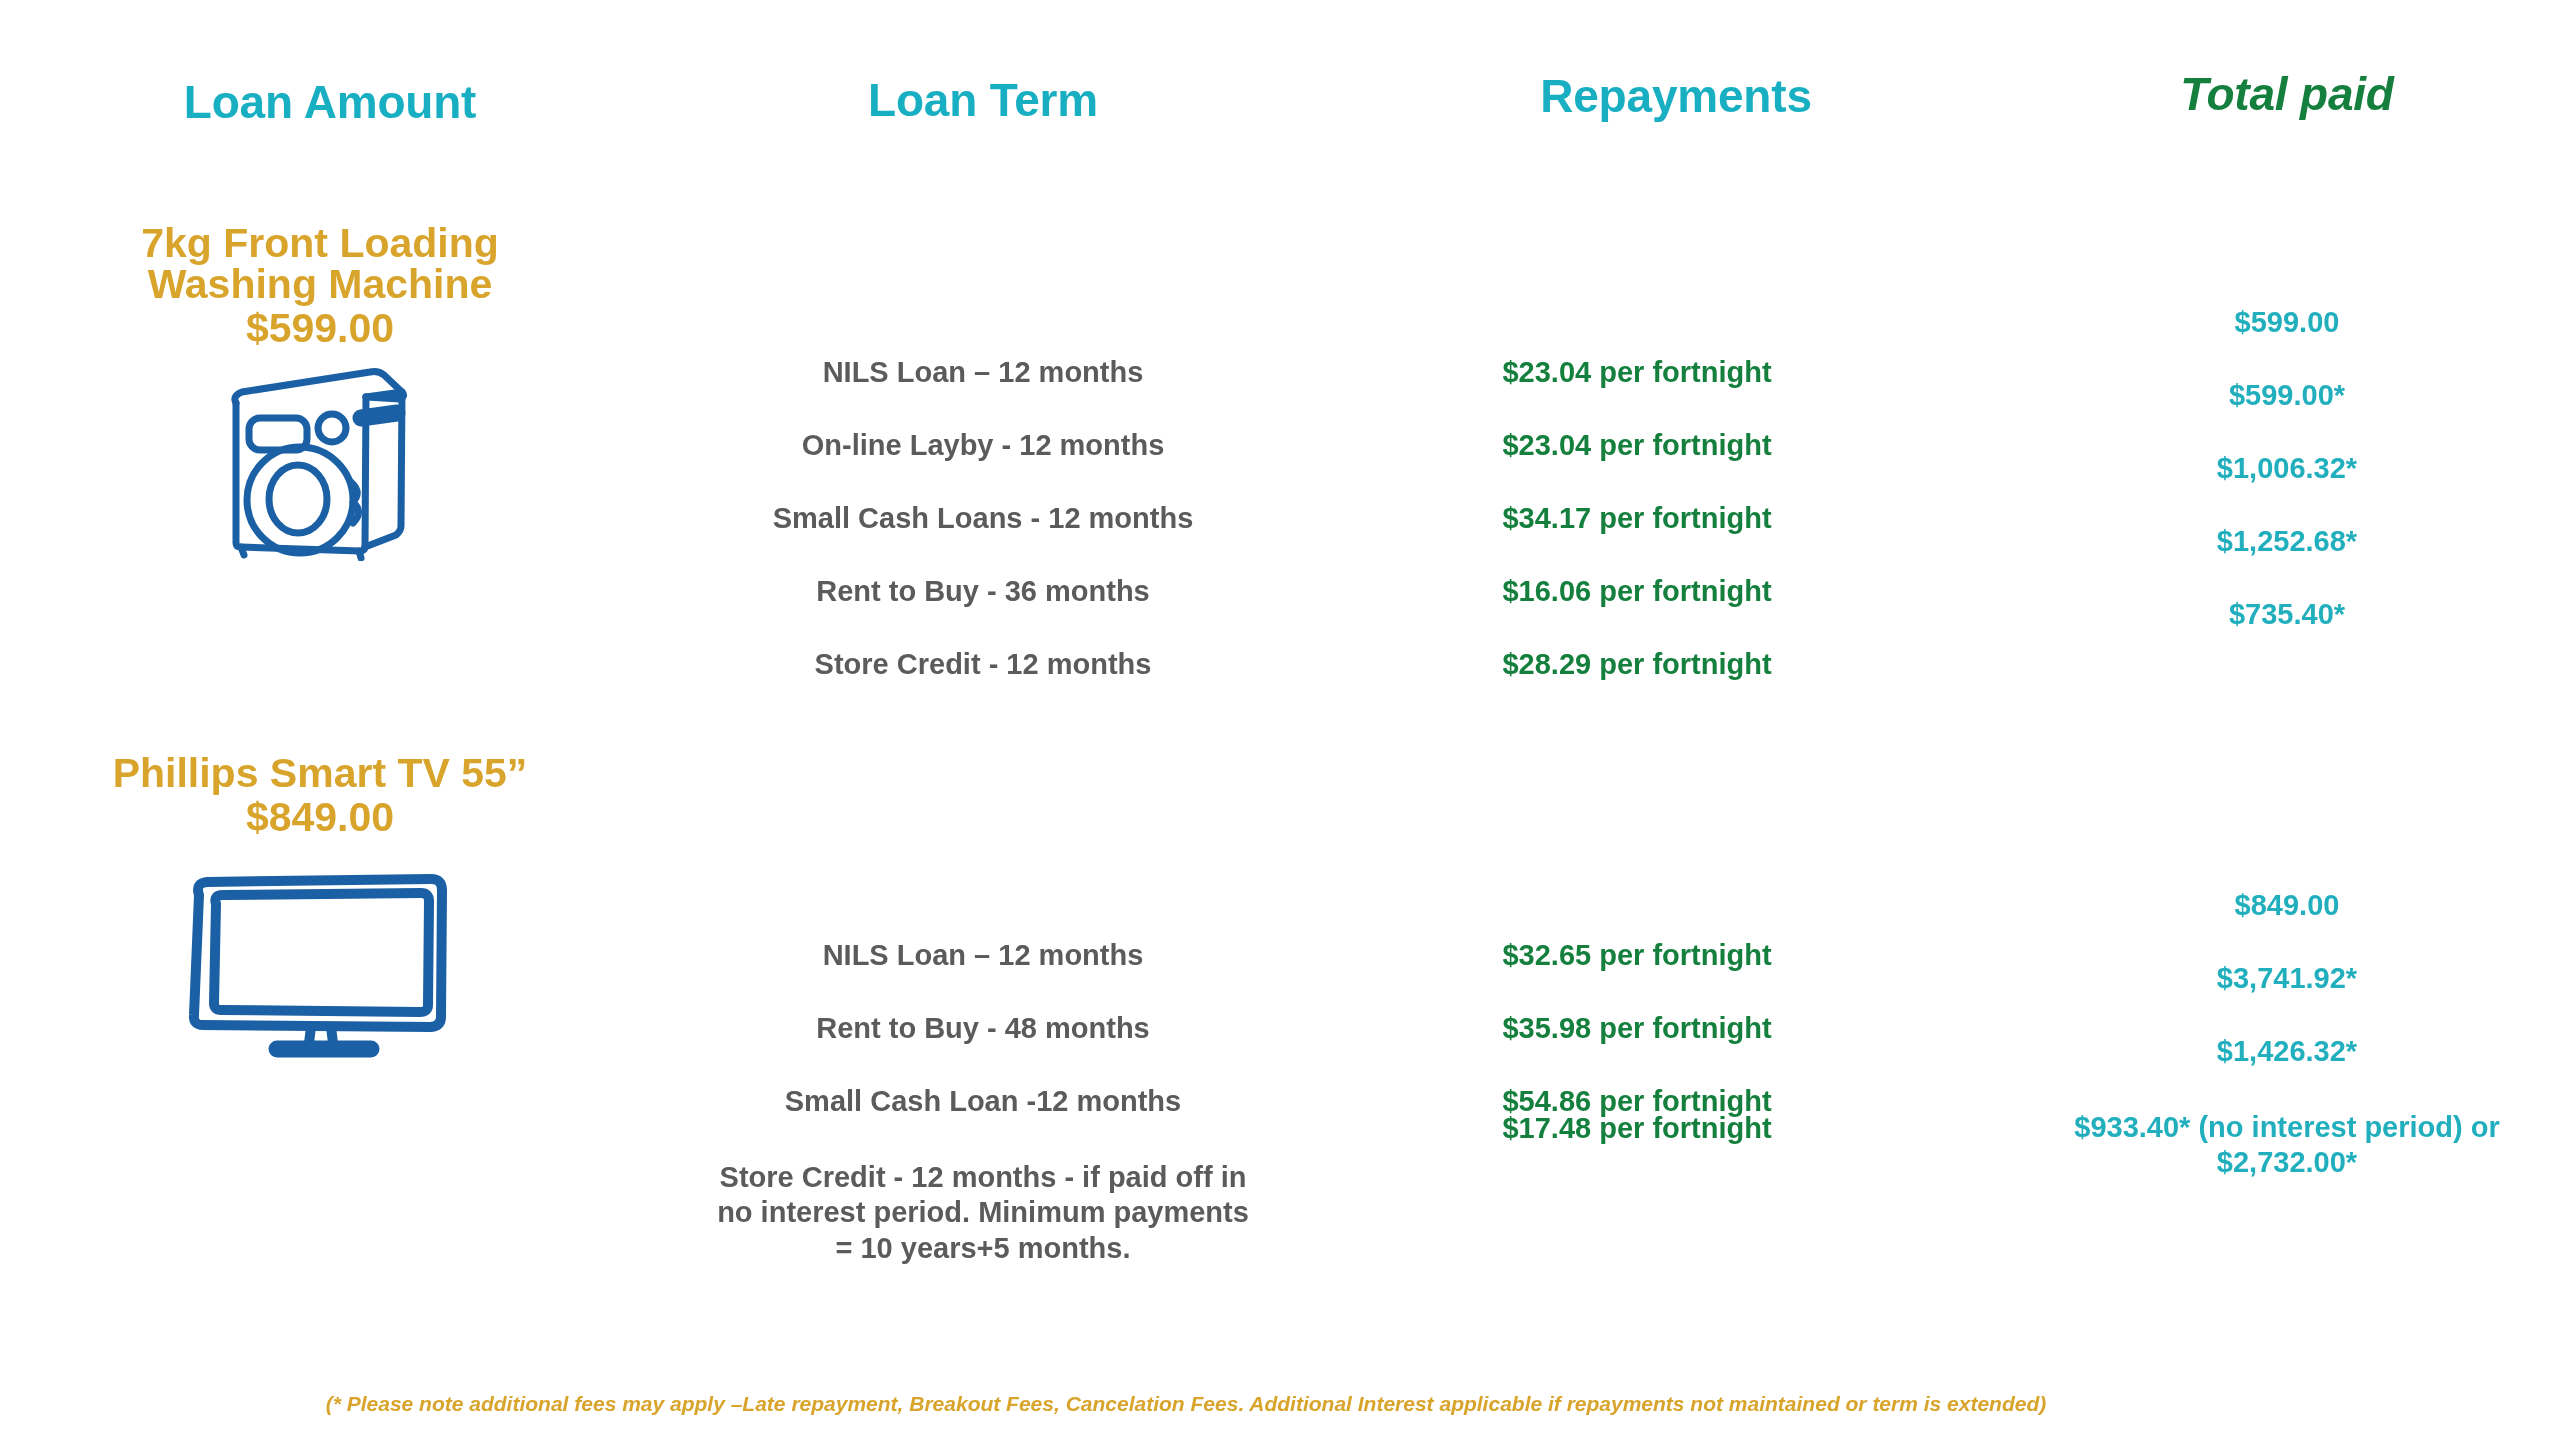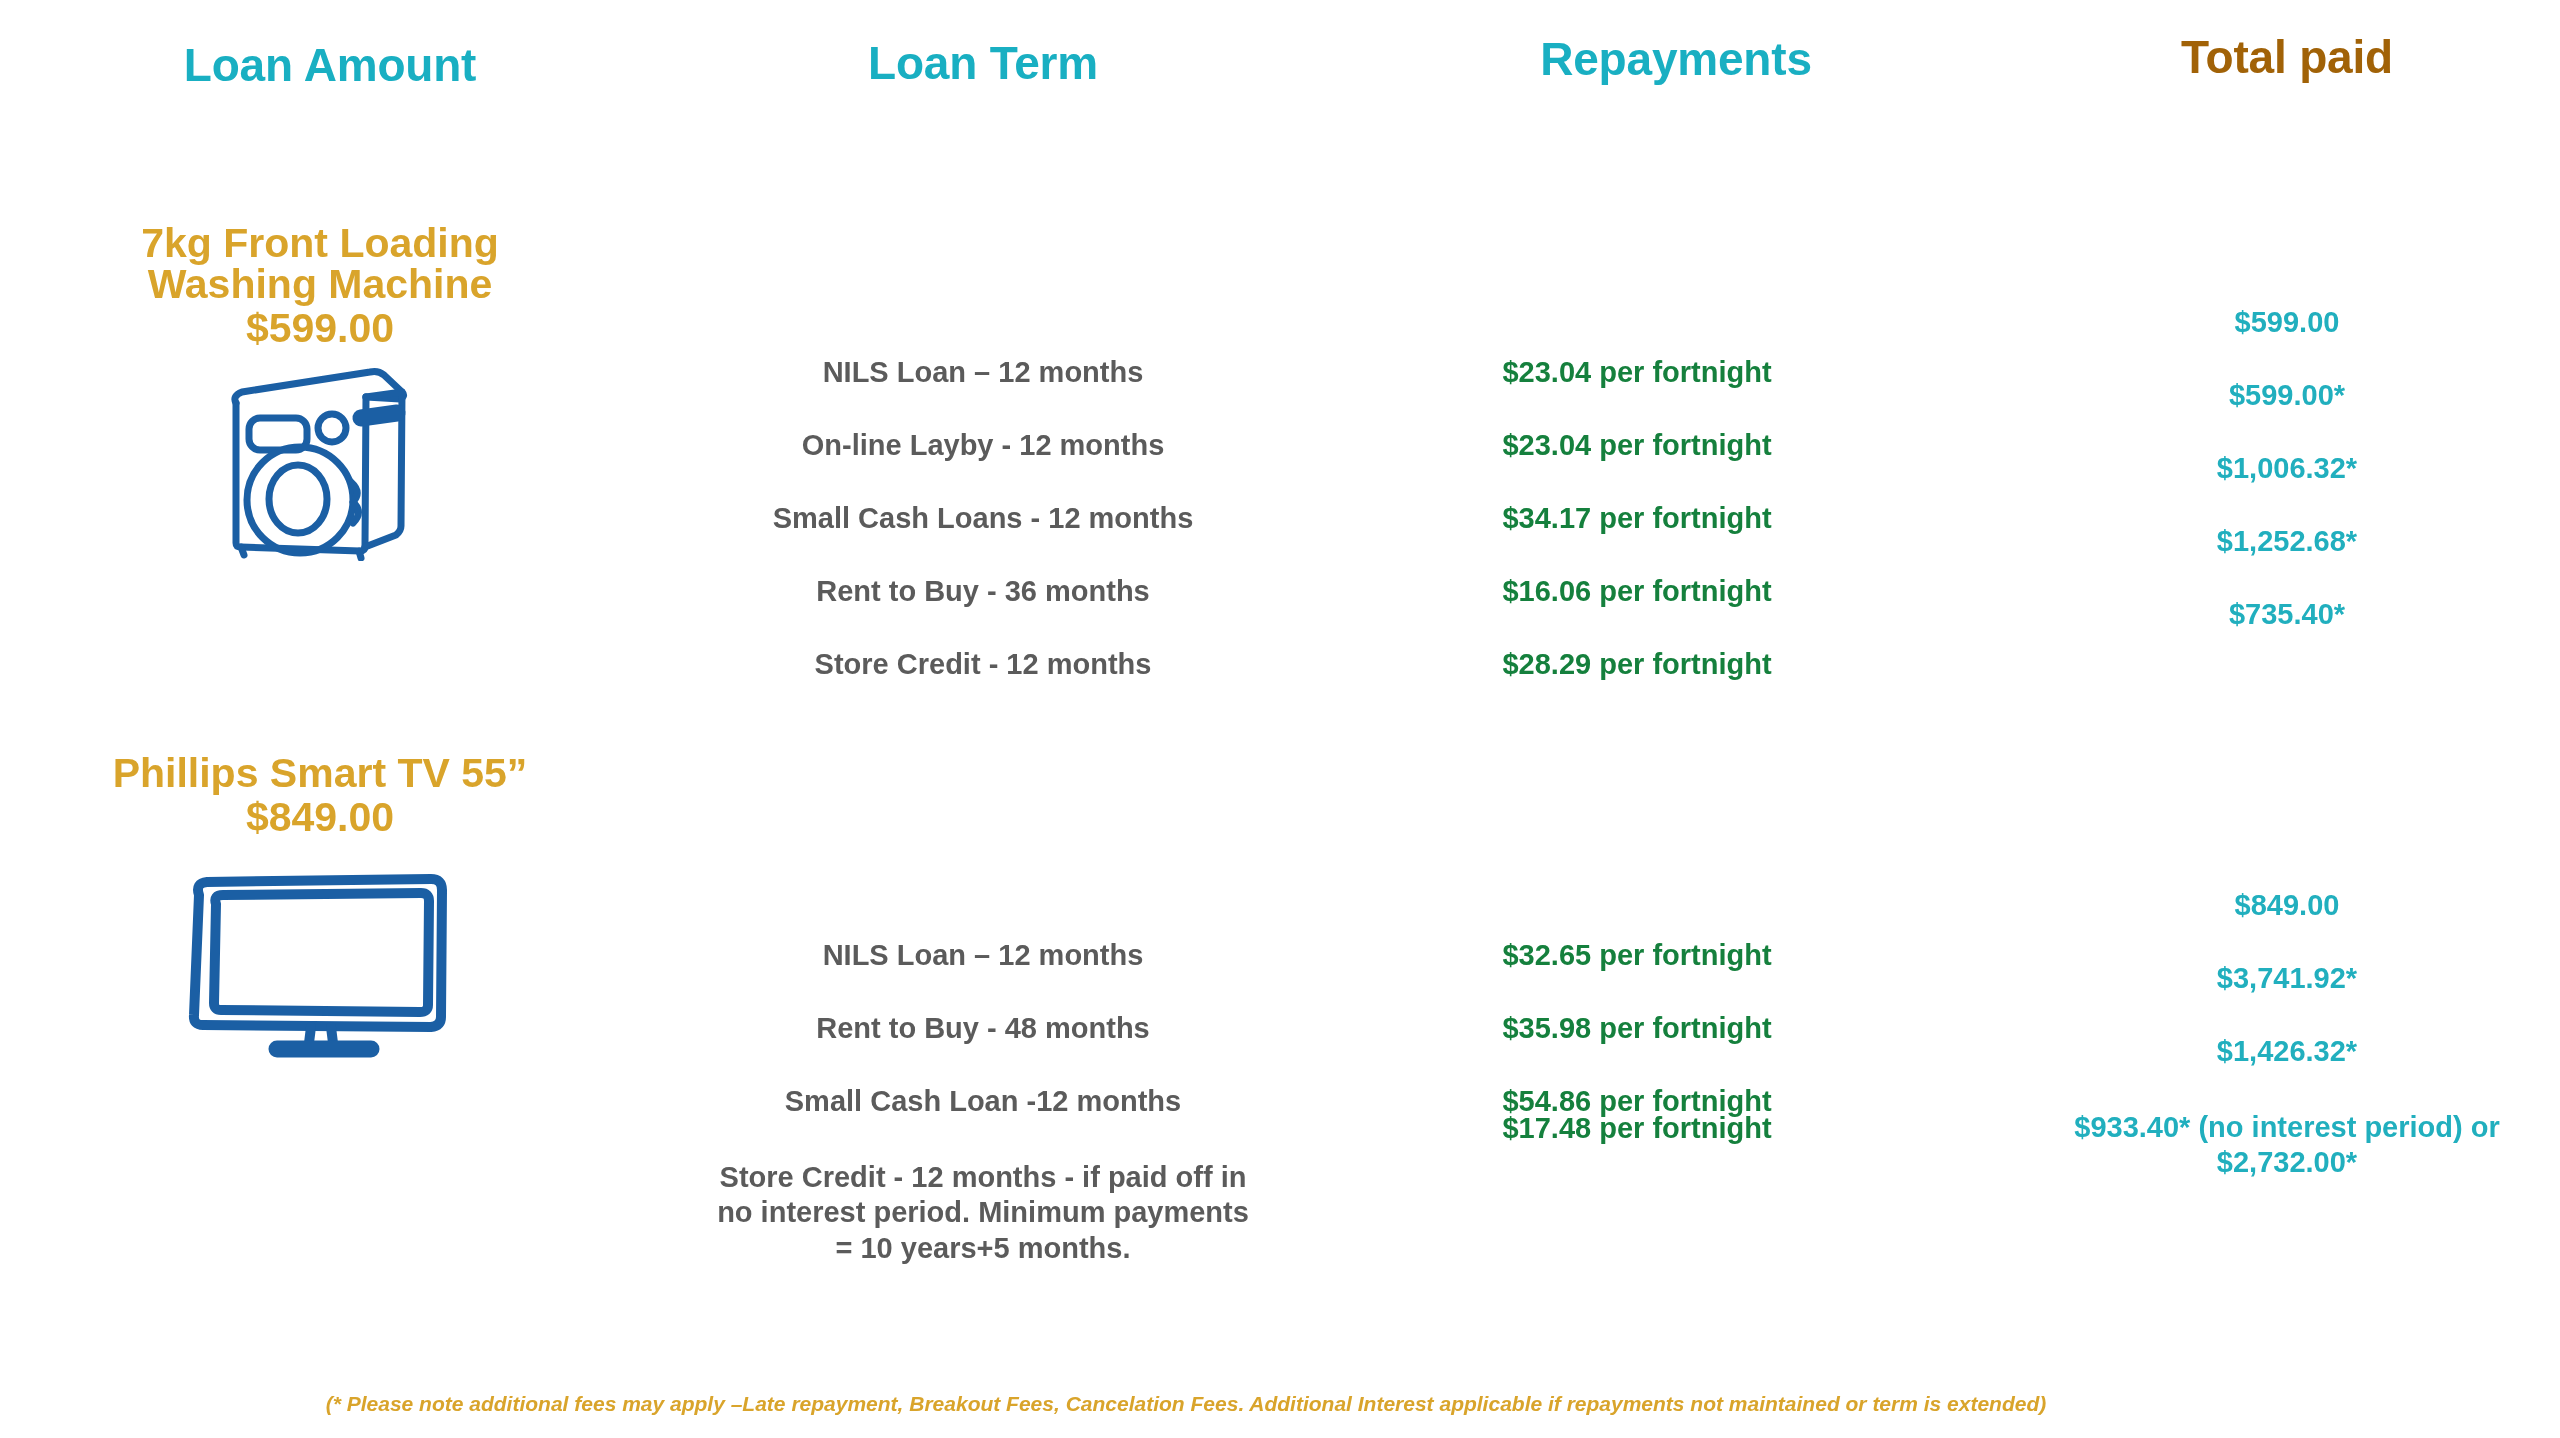--- a/index.html
+++ b/index.html
@@ -25,23 +25,24 @@
     height: 120px;
   }
   .col-head {
     position: absolute;
     font-weight: bold;
     font-size: 46px;
     letter-spacing: -0.2px;
     white-space: nowrap;
     text-align: right;
     transform: translateX(-50%);
+    margin-top: 37px;
   }
   .col-head.teal  { color: #19AFC2; }
-  .col-head.navy  { color: #a16207; }
+  .col-head.navy  { color: #15803d; font-style: italic; }
 
   #head-loan-amount { left: 330px;  top: 38px; }
   #head-loan-term   { left: 983px;  top: 36px; }
   #head-repayments  { left: 1676px; top: 32px; }
   #head-total-paid  { left: 2287px; top: 30px; }
 
   
   .product-block {
     position: absolute;
     text-align: center;

